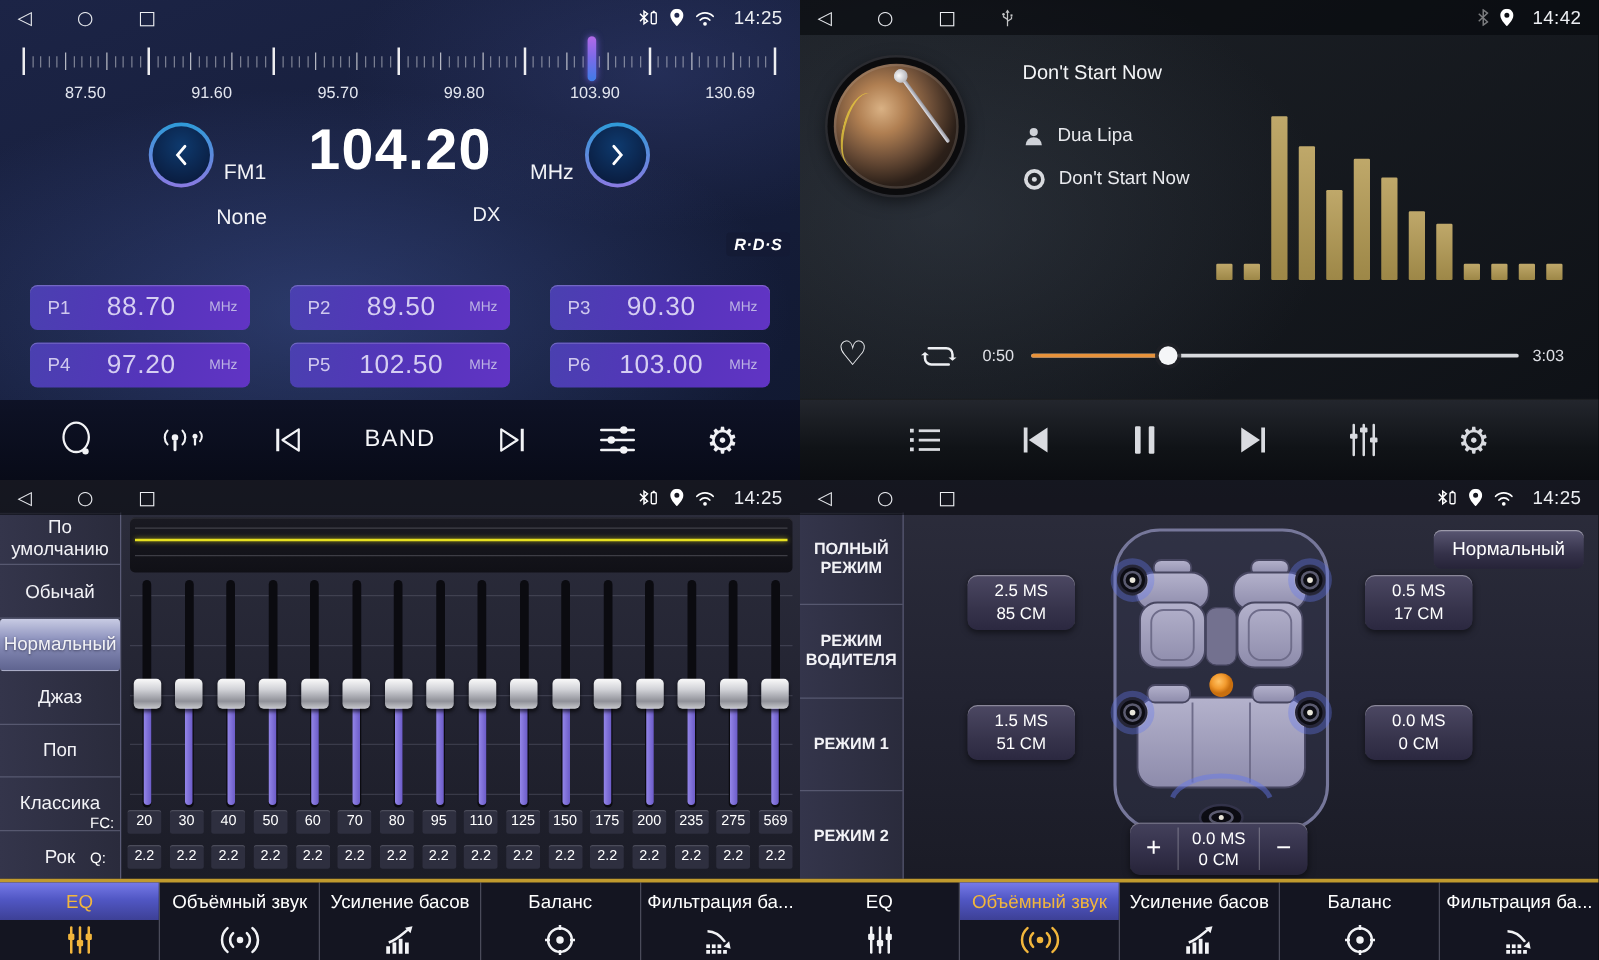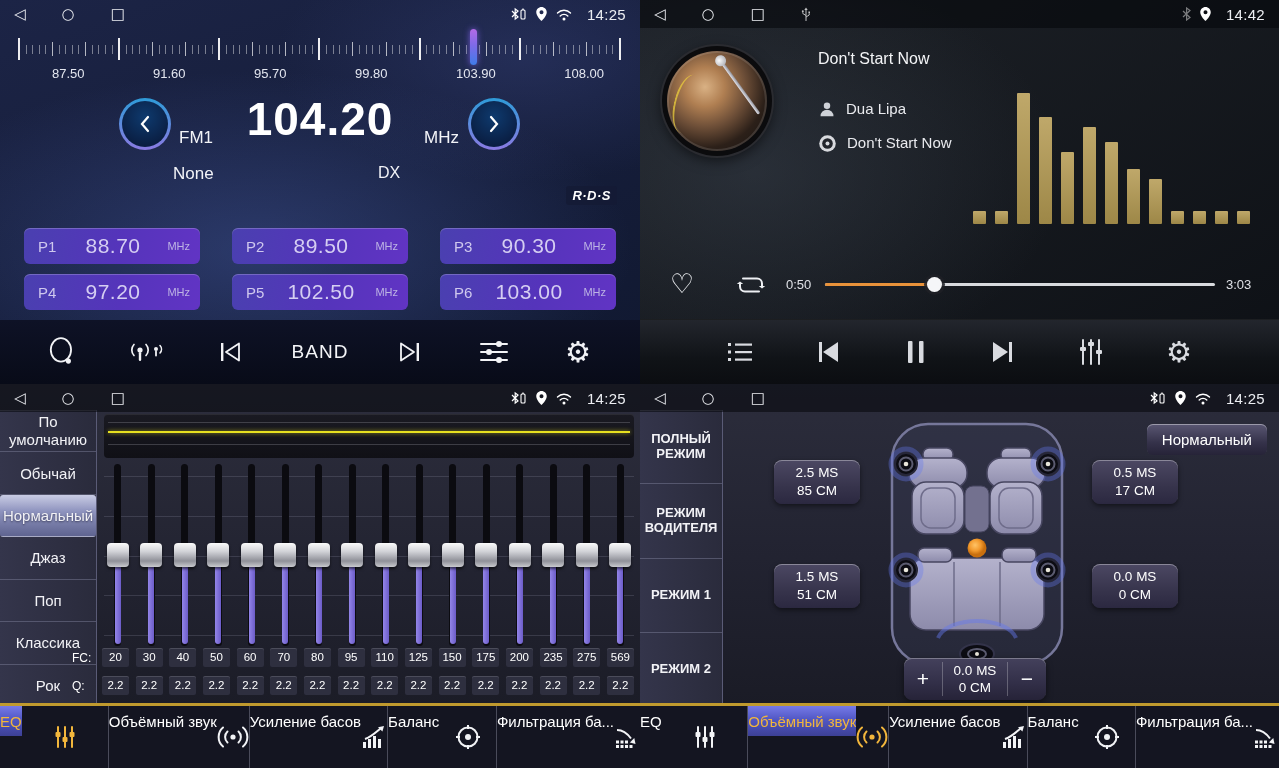--- a/index.html
+++ b/index.html
@@ -44,21 +44,21 @@
   .chev-btn{position:absolute;width:52px;height:52px;border-radius:50%;top:6px;
             background:linear-gradient(180deg,#2e9bd8 0%,#8a7ae2 100%);padding:3px;box-sizing:border-box;}
   .chev-inner{width:100%;height:100%;border-radius:50%;display:flex;align-items:center;justify-content:center;
             background:radial-gradient(circle at 50% 35%,#0e3a6e,#0a1e42 75%);}
   .band-lbl{position:absolute;left:179px;top:36px;font-size:17px;color:#f2f3f7;}
   .freq-big{position:absolute;left:0;right:0;top:0;text-align:center;font-size:46px;font-weight:bold;
             letter-spacing:1px;color:#fff;}
   .mhz-lbl{position:absolute;left:424px;top:36px;font-size:17px;color:#f2f3f7;}
   .none-lbl{position:absolute;left:173px;top:72px;font-size:17px;color:#f2f3f7;}
   .dx-lbl{position:absolute;left:378px;top:72px;font-size:16px;color:#f2f3f7;}
-  .rds{position:absolute;right:23px;top:94px;font-size:13px;font-style:italic;font-weight:bold;
+  .rds{position:absolute;right:8px;top:94px;font-size:13px;font-style:italic;font-weight:bold;
        padding:2px 6px;border-radius:3px;background:rgba(20,26,52,.8);color:#fff;letter-spacing:.5px;}
   .presets{position:absolute;left:24px;right:24px;top:228px;display:grid;
            grid-template-columns:1fr 1fr 1fr;grid-gap:10px 32px;}
   .preset{height:36px;border:none;border-radius:6px;display:flex;align-items:center;cursor:pointer;
           background:linear-gradient(100deg,#4a40b0 0%,#5534bb 55%,#6134c4 100%);
           box-shadow:inset 0 1px 0 rgba(255,255,255,.22);color:#cfc8ee;padding:0 10px 0 14px;}
   .plabel{font-size:15px;width:30px;text-align:left;}
   .pfreq{flex:1;text-align:center;font-size:21px;letter-spacing:.5px;color:#d5cef2;}
   .punit{font-size:11px;width:32px;text-align:right;color:#bdb4e4;}
   .toolbar{position:absolute;left:0;right:0;bottom:0;height:64px;display:flex;align-items:center;
@@ -102,21 +102,21 @@
              background:linear-gradient(90deg,#34354b 0%,#2a2b3c 100%);border-right:1px solid #5a5b76;
              box-shadow:inset 0 1px 0 rgba(255,255,255,.15);}
   .side-item{flex:1;display:flex;align-items:center;justify-content:center;text-align:center;
              border-bottom:1px solid rgba(130,132,160,.45);color:#f2f2f6;cursor:pointer;
              padding:0 3px;line-height:1.15;}
   .side-item:last-child{border-bottom:none;}
   .side-item.sel{background:linear-gradient(180deg,#c9cce4 0%,#8e93be 40%,#5f6490 100%);
              text-shadow:0 1px 2px rgba(20,20,40,.6);border-radius:3px;}
   .tabbar{position:absolute;left:0;right:0;bottom:0;height:62px;background:#141521;
           border-top:3px solid #c09a2e;display:flex;z-index:6;}
-  .tab{flex:1;display:flex;flex-direction:row;cursor:pointer;border-right:1px solid rgba(175,178,198,.35);}
+  .tab{flex:1;display:flex;flex-direction:column;cursor:pointer;border-right:1px solid rgba(175,178,198,.35);}
   .tab:last-child{border-right:none;}
   .tlabel{height:30px;display:flex;align-items:center;justify-content:center;font-size:15px;color:#fff;
           white-space:nowrap;overflow:hidden;}
   .ticon{flex:1;display:flex;align-items:center;justify-content:center;color:#f2f3f6;}
   .tab.sel .tlabel{background:linear-gradient(180deg,#767ae8 0%,#5157c4 45%,#3d4096 100%);color:#f2b63c;}
   .tab.sel .ticon{color:#f2b63c;}
 
   
   #eq .side-list{width:96px;font-size:15px;}
   .curve-panel{position:absolute;left:104px;right:6px;top:30px;height:44px;border-radius:4px;
@@ -296,21 +296,21 @@
           <div class="tick"></div>
           <div class="tick major"></div>
         </div>
       <div class="pointer" style="left: 73.5%;"></div>
       <div class="slabels">
           <span>87.50</span>
           <span>91.60</span>
           <span>95.70</span>
           <span>99.80</span>
           <span>103.90</span>
-          <span>108.00</span>
+          <span>130.69</span>
         </div>
     </div>
 
     <div class="freq-main">
       <div class="chev-btn" style="left:119px">
         <div class="chev-inner">
             <svg width="16" height="20" viewBox="0 0 16 20">
               <path d="M11,3 L5,10 L11,17" fill="none" stroke="#fff" stroke-width="2.2" stroke-linecap="round"></path>
             </svg>
           </div>

